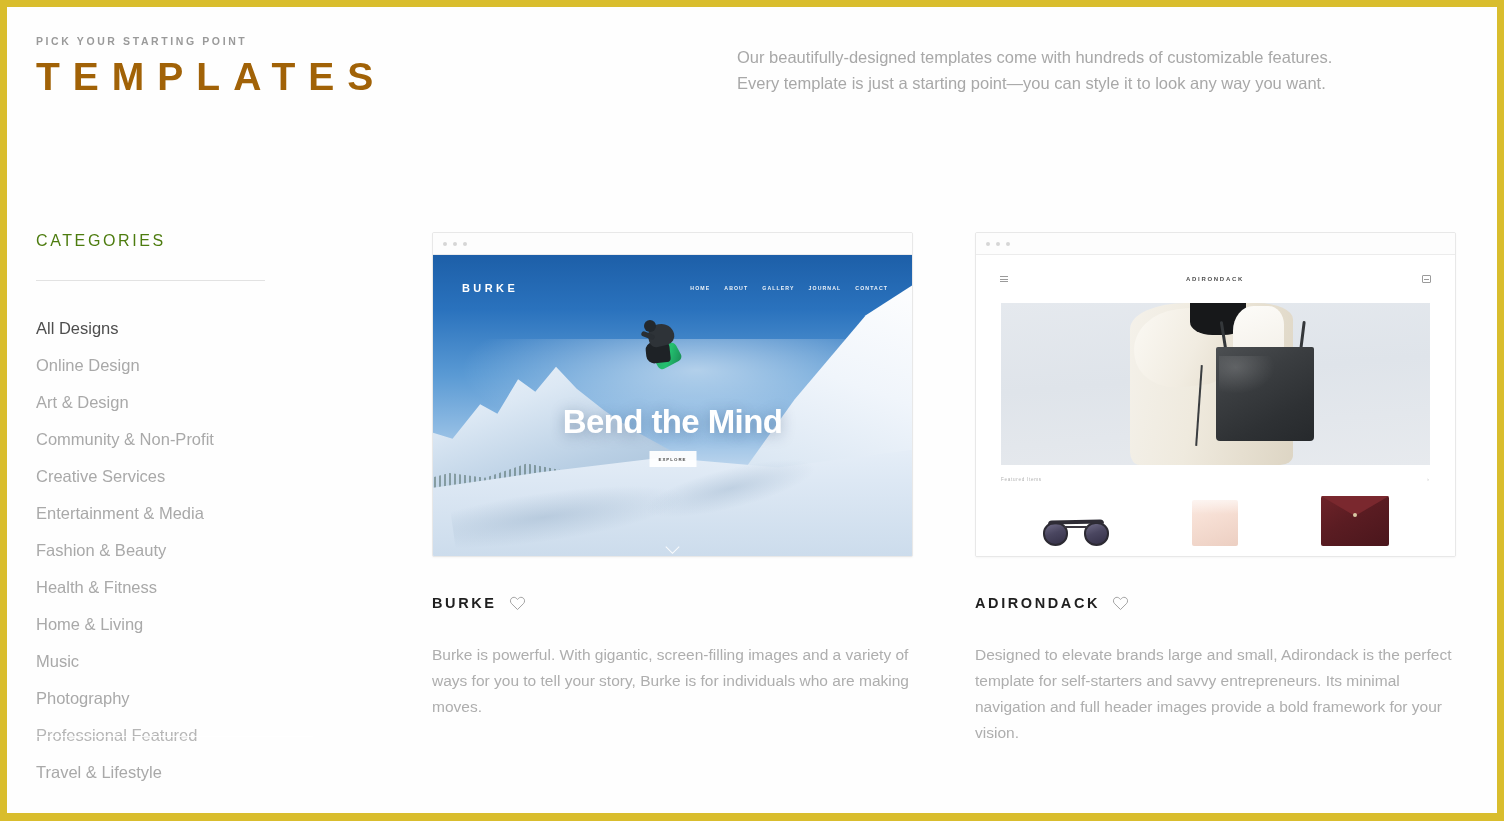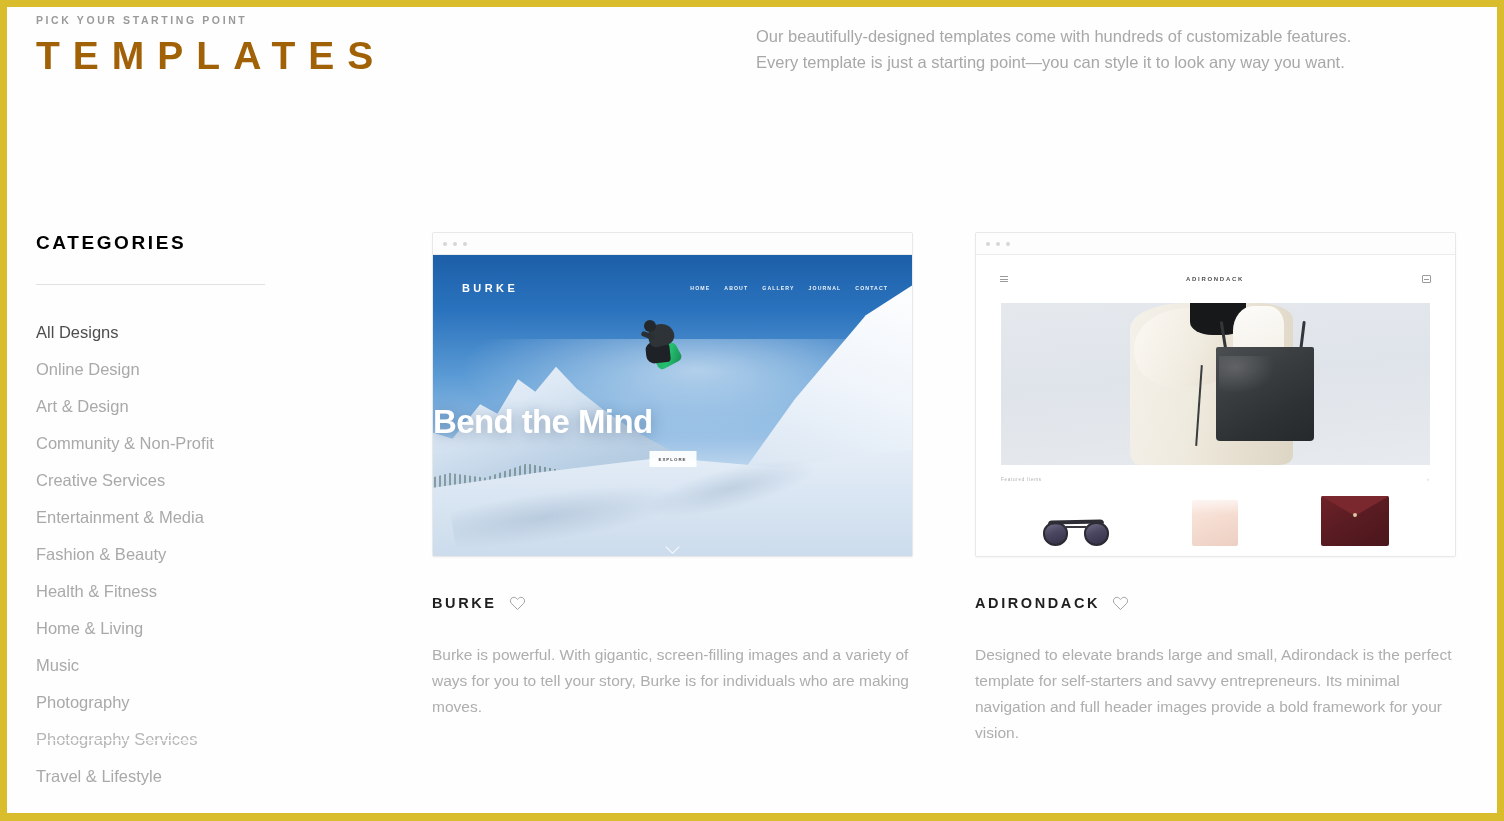--- a/index.html
+++ b/index.html
@@ -32,21 +32,21 @@
     inset: 0;
     background: #fefefe;
     overflow: hidden;
   }
 
   
   .header {
     position: absolute;
     left: 0; top: 0;
     width: 100%;
-    padding: 14px 60px 0 36px;
+    padding: 35px 60px 0 36px;
     display: flex;
     align-items: flex-start;
   }
 
   .header-left { width: 700px; flex: none; }
 
   .eyebrow {
     font-size: 10.5px;
     letter-spacing: 2.6px;
     font-weight: 700;
@@ -59,21 +59,21 @@
     font-size: 39px;
     font-weight: 700;
     letter-spacing: 13px;
     color: #a16207;
     line-height: 1.06;
     white-space: nowrap;
   }
 
   .header-desc {
     width: 600px;
-    margin-left: 20px;
+    margin-left: 1px;
     margin-top: 9px;
     font-size: 16.5px;
     line-height: 26px;
     color: #a8a8a8;
     font-weight: 400;
   }
 
   
   .content {
     position: absolute;
@@ -82,24 +82,24 @@
     width: 100%;
     display: flex;
     padding-left: 36px;
     padding-right: 44px;
   }
 
   
   .sidebar { width: 396px; flex: none; }
 
   .sidebar-heading {
-    font-size: 19px;
-    font-weight: 700;
+    font-size: 16px;
+    font-weight: 400;
     letter-spacing: 2.6px;
-    color: #000000;
+    color: #4d7c0f;
     text-transform: uppercase;
     padding-bottom: 0;
   }
 
   .sidebar-divider {
     width: 229px;
     height: 1px;
     background: #e2e2e2;
     margin-top: 30px;
     margin-bottom: 29px;
@@ -311,20 +311,21 @@
     color: rgba(255,255,255,0.92);
     font-size: 5.2px;
     font-weight: 700;
     letter-spacing: 1.1px;
   }
 
   .burke-hero {
     position: absolute;
     left: 0; right: 0;
     top: 148px;
+    text-align: center;
     color: #ffffff;
     font-size: 33px;
     font-weight: 700;
     letter-spacing: -0.6px;
     text-shadow: 0 2px 14px rgba(20,50,90,0.35);
   }
 
   .burke-btn {
     position: absolute;
     left: 50%;
@@ -633,21 +634,21 @@
         <li class="cat-item">Online Design</li>
         <li class="cat-item">Art &amp; Design</li>
         <li class="cat-item">Community &amp; Non-Profit</li>
         <li class="cat-item">Creative Services</li>
         <li class="cat-item">Entertainment &amp; Media</li>
         <li class="cat-item">Fashion &amp; Beauty</li>
         <li class="cat-item">Health &amp; Fitness</li>
         <li class="cat-item">Home &amp; Living</li>
         <li class="cat-item">Music</li>
         <li class="cat-item">Photography</li>
-        <li class="cat-item artifact">Photography Services</li>
+        <li class="cat-item artifact">Professional Featured</li>
         <li class="cat-item">Travel &amp; Lifestyle</li>
       </ul>
     </aside>
 
     <div class="templates">
 
       <div class="tpl-card">
         <div class="browser">
           <div class="browser-bar">
             <span class="dot"></span>

